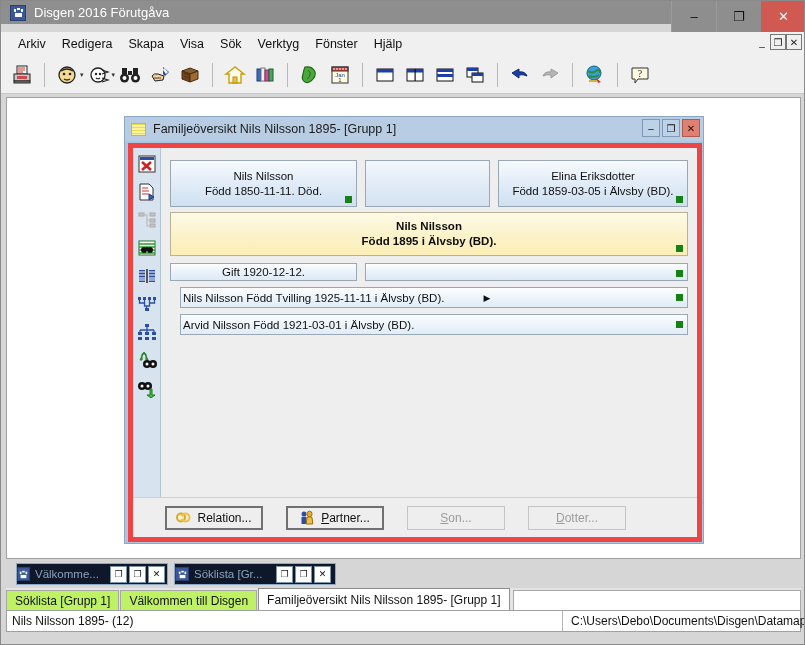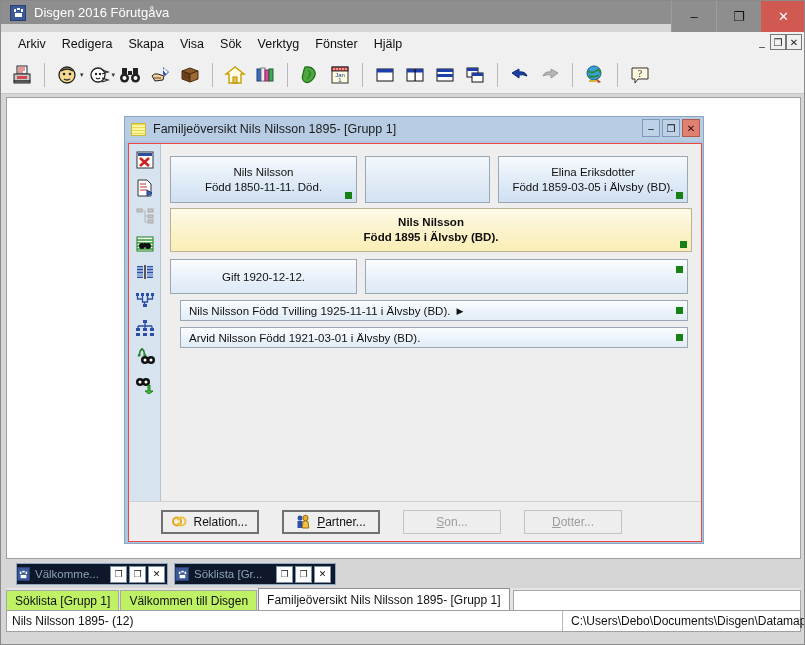--- a/index.html
+++ b/index.html
@@ -132,21 +132,21 @@
     background: #bdd2e6;
     display: flex; align-items: center; justify-content: center;
     font-size: 10px; color: #111;
   }
   .mdi-tbtn.close { background: #e08072; border-color: #b05a4e; color: #2b0b06; }
 
   .mdi-body {
     position: absolute; left: 3px; top: 26px;
     width: 574px; height: 399px;
     background: #eeeeee;
-    border: 1px solid #ef4444;
+    border: 5px solid #ef4444;
     display: flex;
   }
 
   
   .icon-strip {
     width: 32px; height: 100%;
     background: #d7e3ef;
     border-right: 1px solid #b3c4d5;
     padding-top: 4px;
     display: flex; flex-direction: column; align-items: center; gap: 4px;
@@ -196,38 +196,39 @@
   }
   .focus-box .marker {
     position: absolute; right: 4px; bottom: 3px;
     width: 7px; height: 7px; background: #178017;
   }
 
   .mbox {
     position: relative;
     border: 1px solid #9aa7b5;
     background: linear-gradient(to bottom, #fbfdfe 0%, #eaf2fa 50%, #dde9f5 100%);
-    height: 35px;
+    height: 18px;
     display: flex; align-items: center; justify-content: center;
     font-size: 11.5px; color: #101010;
   }
   .mbox .marker {
     position: absolute; right: 4px; top: 6px;
     width: 7px; height: 7px; background: #178017;
   }
 
   .cbox {
     position: relative;
     border: 1px solid #9aa7b5;
     background: linear-gradient(to bottom, #fbfdfe 0%, #edf4fb 50%, #e1ecf6 100%);
     height: 21px;
     display: flex; align-items: center;
-    padding-left: 8px;
+    padding-left: 2px;
     font-size: 11.5px; color: #101010;
     width: 100%;
+    gap: 33px;
   }
   .cbox .marker {
     position: absolute; right: 4px; top: 6px;
     width: 7px; height: 7px; background: #178017;
   }
   .cbox .expander { margin-left: 6px; font-size: 9px; color: #111; }
 
   
   .btnbar {
     position: absolute; left: 0; bottom: 0;

